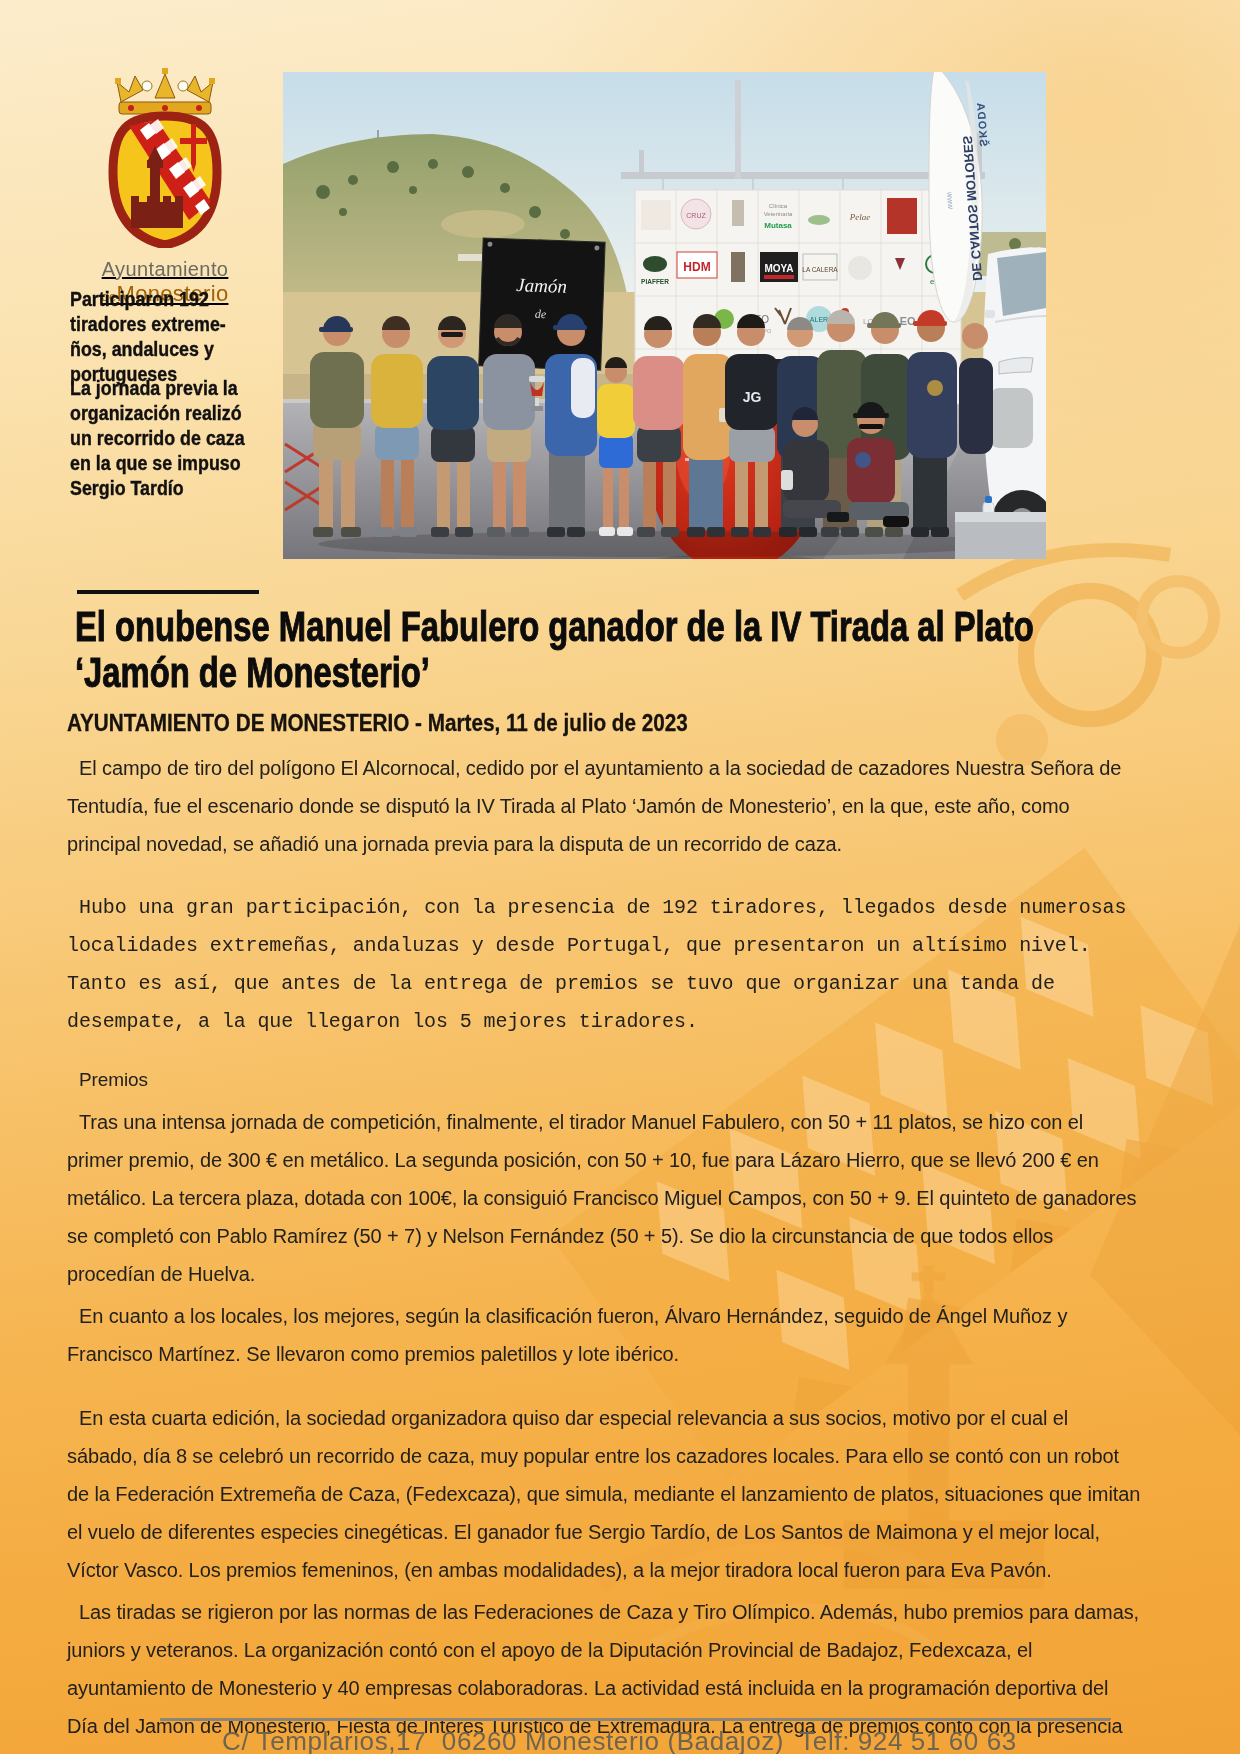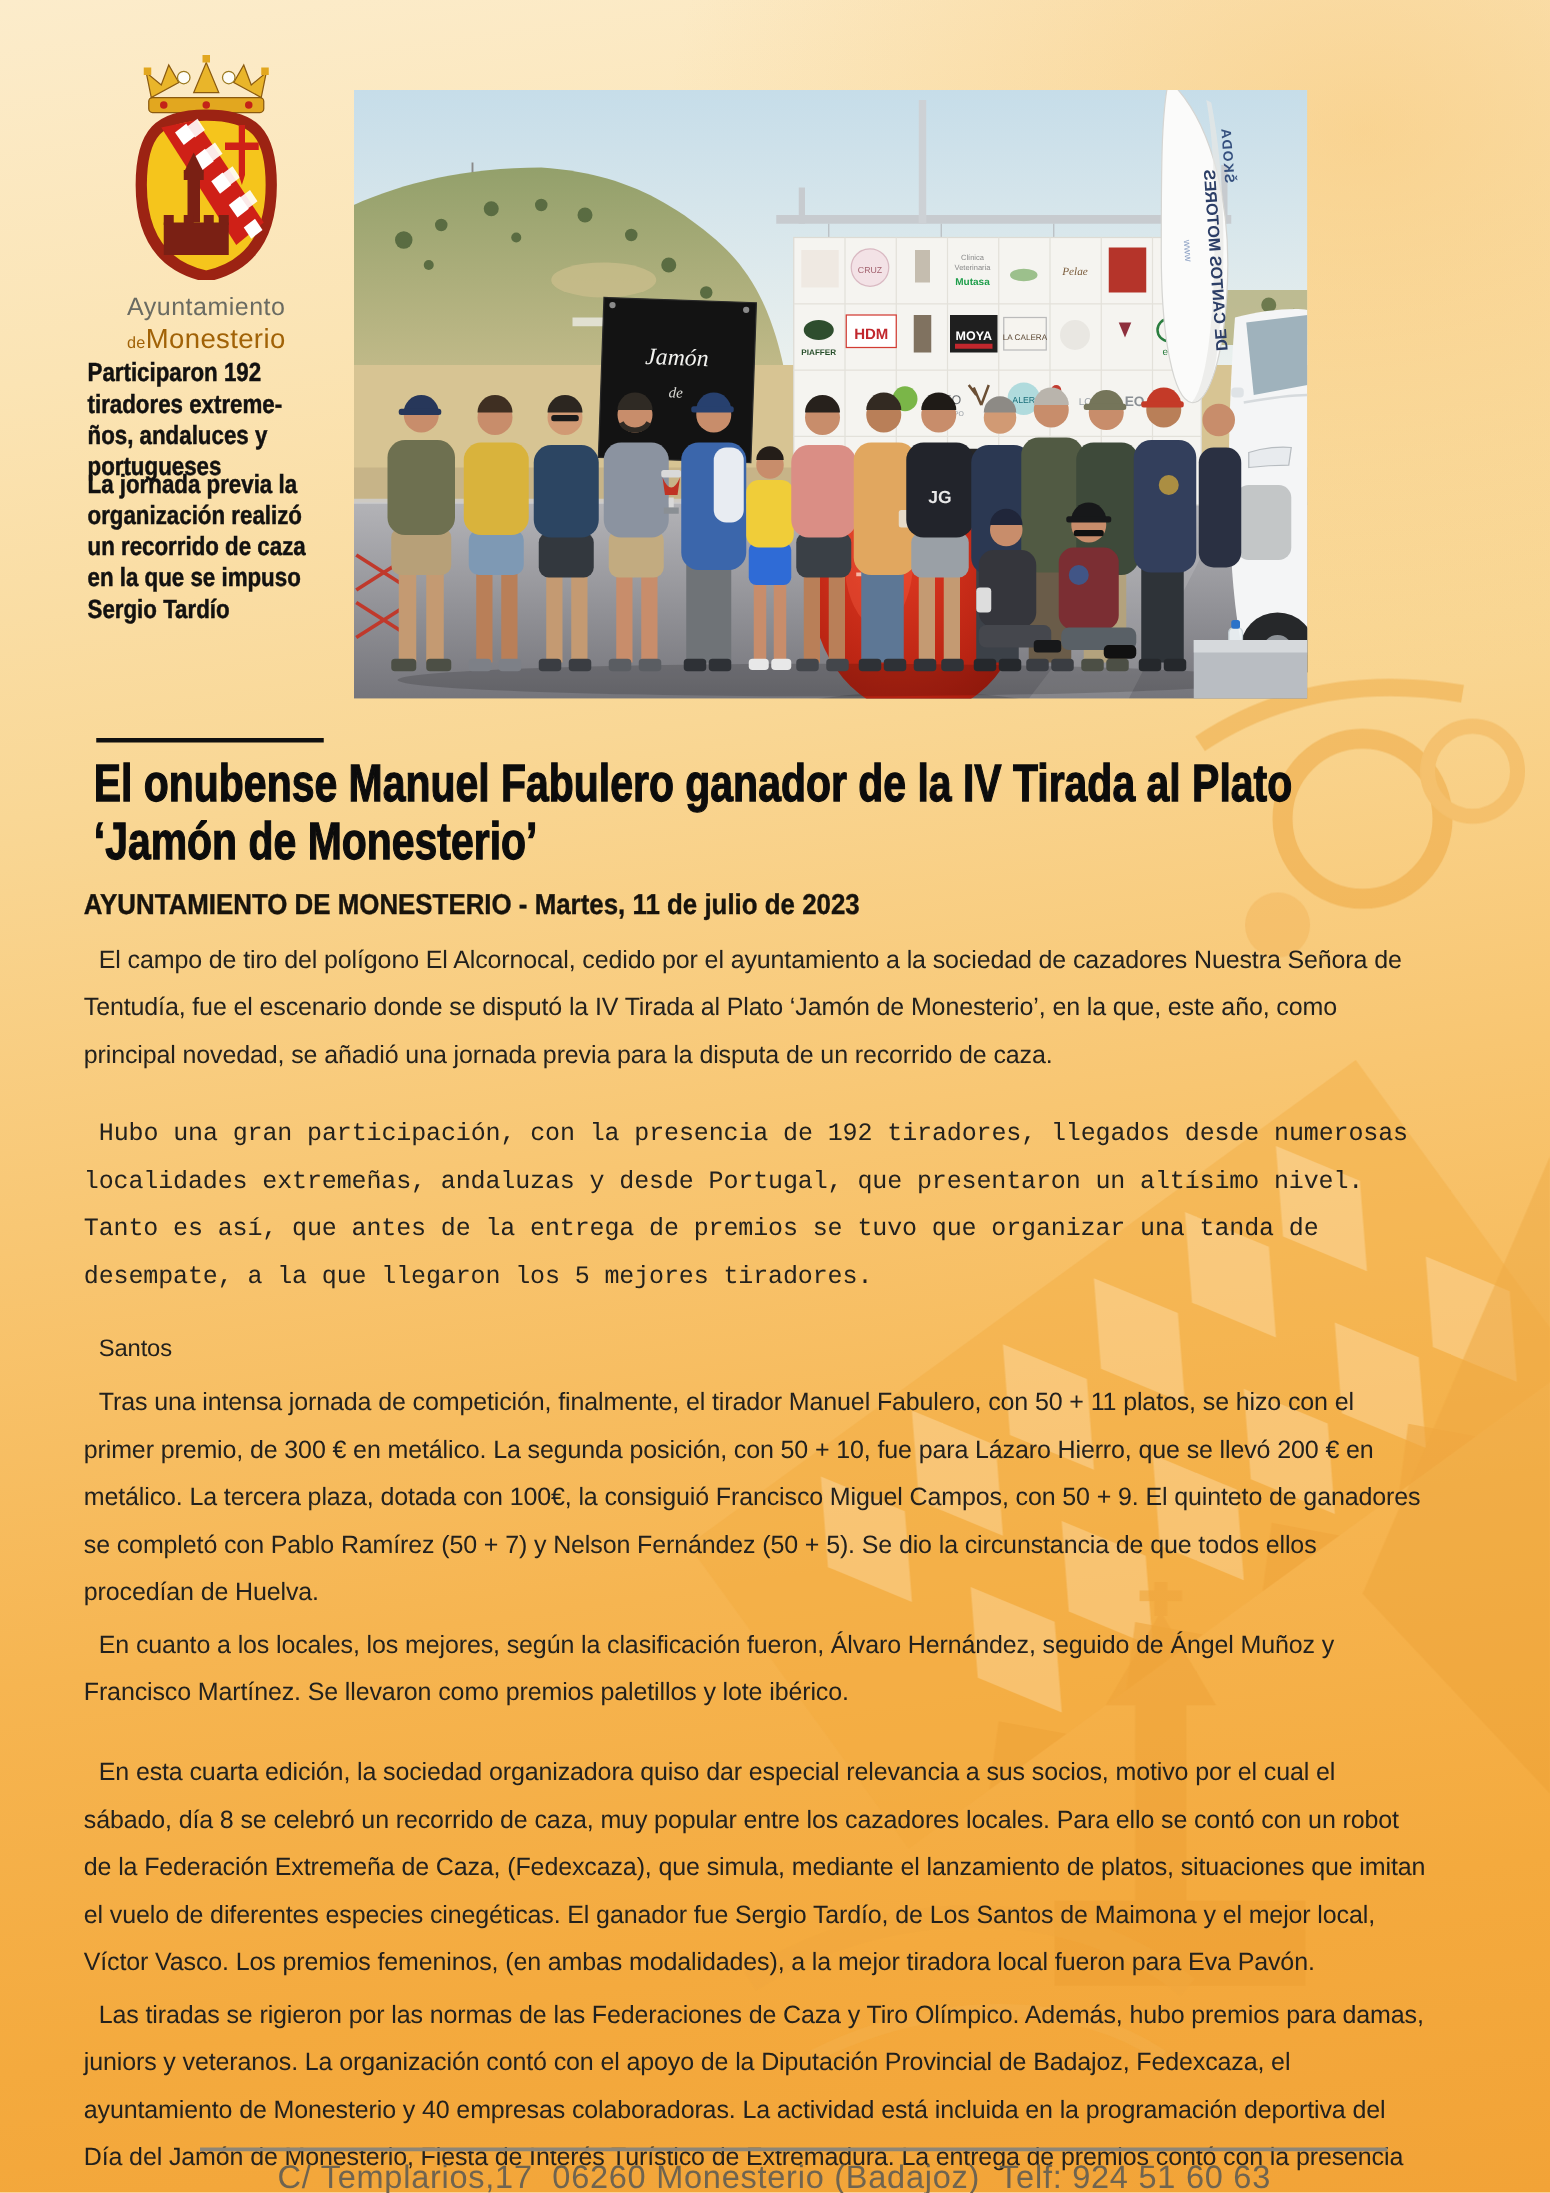--- a/index.html
+++ b/index.html
@@ -7,21 +7,21 @@
     width:1240px;height:1754px;position:relative;overflow:hidden;
     font-family:"Liberation Sans",sans-serif;
     background:
       radial-gradient(900px 700px at 88% 6%, rgba(246,190,100,.45), rgba(246,190,100,0) 62%),
       linear-gradient(172deg,#fceccb 0%,#fbe4b4 16%,#f9d795 34%,#f8c672 52%,#f6b551 70%,#f4aa3e 86%,#f2a337 100%);
   }
   .abs{position:absolute;}
   
   #watermark{left:530px;top:505px;pointer-events:none;z-index:0;}
   
-  #logo-block{left:70px;top:44px;width:190px;text-align:center;z-index:2;}
+  #logo-block{left:70px;top:68px;width:190px;text-align:center;z-index:2;text-decoration:underline;}
   .org-line1{font-size:20px;color:#6a6b62;letter-spacing:.4px;margin-top:6px;}
   .org-line2{font-size:22px;color:#a16207;letter-spacing:.3px;}
   .org-line2 .de{font-size:13px;}
   
   .side-note{
     left:70px;width:230px;color:#121110;font-weight:bold;font-size:21px;line-height:25px;
     white-space:pre-line;transform:scaleX(.85);transform-origin:0 0;z-index:2;
     -webkit-text-stroke:.4px #121110;
   }
   #side-note-1{top:286px;}
@@ -508,21 +508,21 @@
 
 <div id="article" class="abs">
   <div id="headline-divider"></div>
   <div class="headline-wrap">
     <div class="headline">El onubense Manuel Fabulero ganador de la IV Tirada al Plato</div>
     <div class="headline">‘Jamón de Monesterio’</div>
   </div>
   <div id="dateline">AYUNTAMIENTO DE MONESTERIO - Martes, 11 de julio de 2023</div>
   <p class="body-p mb-a">El campo de tiro del polígono El Alcornocal, cedido por el ayuntamiento a la sociedad de cazadores Nuestra Señora de Tentudía, fue el escenario donde se disputó la IV Tirada al Plato ‘Jamón de Monesterio’, en la que, este año, como principal novedad, se añadió una jornada previa para la disputa de un recorrido de caza.</p>
   <p class="body-p mb-b">Hubo una gran participación, con la presencia de 192 tiradores, llegados desde numerosas localidades extremeñas, andaluzas y desde Portugal, que presentaron un altísimo nivel. Tanto es así, que antes de la entrega de premios se tuvo que organizar una tanda de desempate, a la que llegaron los 5 mejores tiradores.</p>
-  <p id="premios-heading" class="body-p">Santos</p>
+  <p id="premios-heading" class="body-p">Premios</p>
   <p class="body-p mb-c">Tras una intensa jornada de competición, finalmente, el tirador Manuel Fabulero, con 50 + 11 platos, se hizo con el primer premio, de 300 € en metálico. La segunda posición, con 50 + 10, fue para Lázaro Hierro, que se llevó 200 € en metálico. La tercera plaza, dotada con 100€, la consiguió Francisco Miguel Campos, con 50 + 9. El quinteto de ganadores se completó con Pablo Ramírez (50 + 7) y Nelson Fernández (50 + 5).  Se dio la circunstancia de que todos ellos procedían de Huelva.</p>
   <p class="body-p mb-d">En cuanto a los locales, los mejores, según la clasificación fueron, Álvaro Hernández, seguido de Ángel Muñoz y Francisco Martínez. Se llevaron como premios paletillos y lote ibérico.</p>
   <p class="body-p mb-c">En esta cuarta edición, la sociedad organizadora quiso dar especial relevancia a sus socios, motivo por el cual el sábado, día 8 se celebró un recorrido de caza, muy popular entre los cazadores locales. Para ello se contó con un robot de la Federación Extremeña de Caza, (Fedexcaza), que simula, mediante el lanzamiento de platos, situaciones que imitan el vuelo de diferentes especies cinegéticas. El ganador fue Sergio Tardío, de Los Santos de Maimona y el mejor local, Víctor Vasco. Los premios femeninos, (en ambas modalidades), a la mejor tiradora local fueron para Eva Pavón.</p>
   <p class="body-p">Las tiradas se rigieron por las normas de las Federaciones de Caza y Tiro Olímpico. Además, hubo premios para damas, juniors y veteranos. La organización contó con el apoyo de la Diputación Provincial de Badajoz, Fedexcaza, el ayuntamiento de Monesterio y 40 empresas colaboradoras. La actividad está incluida en la programación deportiva del Día del Jamón de Monesterio, Fiesta de Interés Turístico de Extremadura.  La entrega de premios contó con la presencia de los concejales del ayuntamiento Javier Granadero y Antonio José Villalba.</p>
 </div>
 
 <div id="footer-divider" class="abs"></div>
 <div id="footer-address" class="abs">C/ Templarios,17  06260 Monesterio (Badajoz)  Telf: 924 51 60 63</div>
 
 </body></html>

